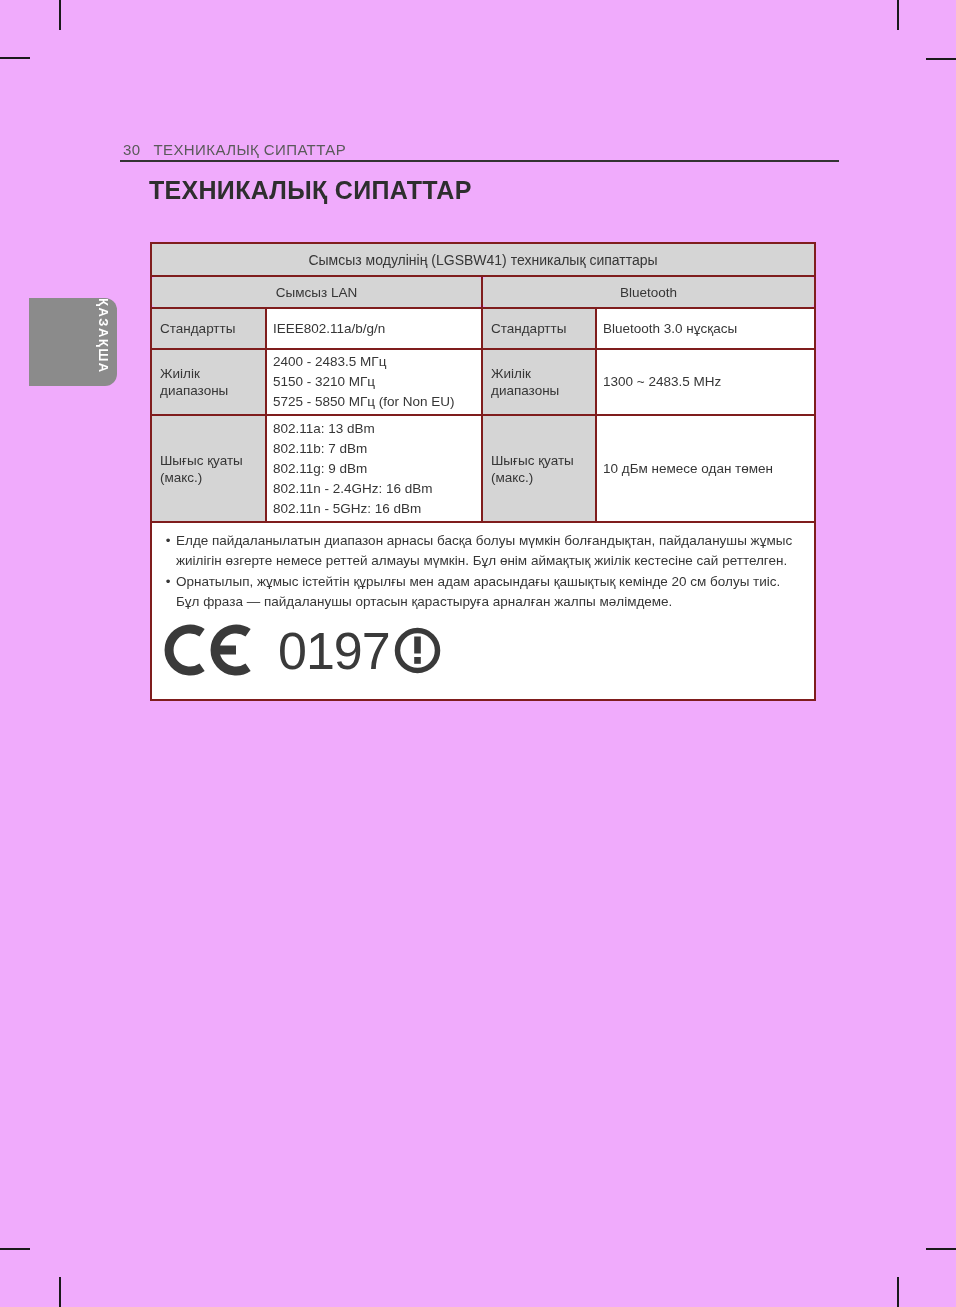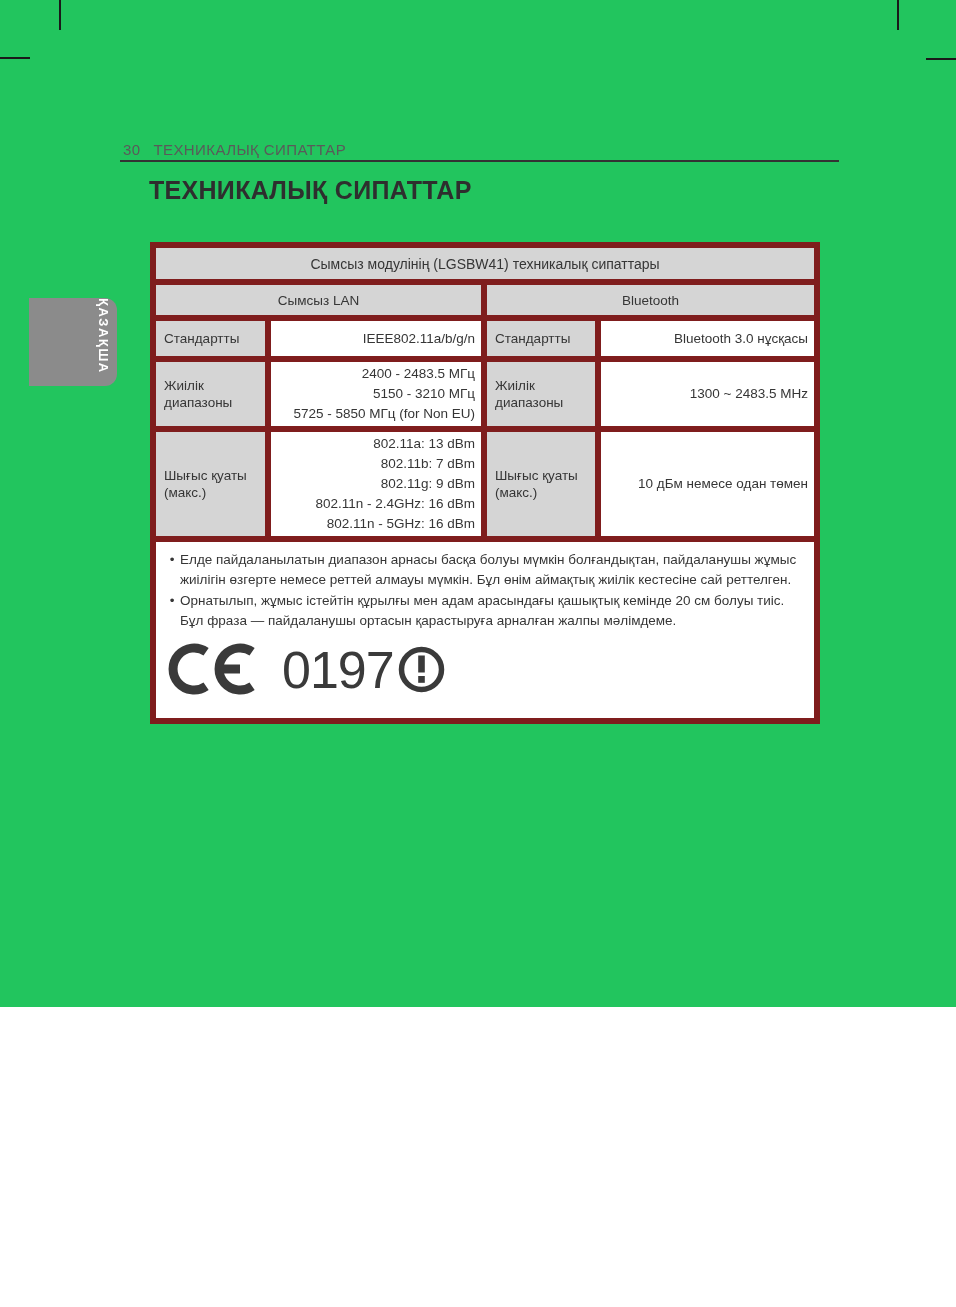--- a/index.html
+++ b/index.html
@@ -1,16 +1,16 @@
 <!DOCTYPE html>
 <html><head>
 <meta charset="utf-8">
 <style>
   html,body{margin:0;padding:0;background:#ffffff;}
-  .page{position:relative;width:956px;height:1007px;background:#22c55e;overflow:hidden;
+  .page{position:relative;width:956px;height:1307px;background:#f0abfc;overflow:hidden;
         font-family:"Liberation Sans",sans-serif;color:#363636;}
   
   .crop{position:absolute;background:#1a1a1a;}
   .cm-tl-v{left:59px;top:0;width:2px;height:30px;}
   .cm-tl-h{left:0;top:57px;width:30px;height:2px;}
   .cm-tr-v{left:897px;top:0;width:2px;height:30px;}
   .cm-tr-h{left:926px;top:58px;width:30px;height:2px;}
   .cm-bl-h{left:0;top:1248px;width:30px;height:2px;}
   .cm-bl-v{left:59px;top:1277px;width:2px;height:30px;}
   .cm-br-h{left:926px;top:1248px;width:30px;height:2px;}
@@ -24,26 +24,26 @@
          color:#2e2e2e;letter-spacing:.3px;}
   
   .side-tab{position:absolute;left:29px;top:298px;width:88px;height:88px;background:#8b8b8b;
             border-radius:0 12px 12px 0;}
   .side-tab-text{position:absolute;right:6px;top:0;height:100%;display:flex;align-items:center;
             writing-mode:vertical-rl;color:#ffffff;font-size:13px;font-weight:bold;
             letter-spacing:1.5px;}
   
   .spec-table{position:absolute;left:150px;top:242px;width:664px;border-collapse:collapse;
               table-layout:fixed;font-size:13.5px;color:#363636;}
-  .spec-table td{border:6px solid #7f1d1d;vertical-align:middle;padding:2px 6px;}
+  .spec-table td{border:2px solid #7f1d1d;vertical-align:middle;padding:2px 6px;}
   .gray{background:#d5d5d5;}
   .t-title{height:27px;text-align:center;font-size:14px;}
   .t-sec{height:26px;text-align:center;border-radius:7px;}
   .label-cell{background:#d5d5d5;text-align:left;padding-left:8px !important;line-height:17px;}
-  .value-cell{background:#ffffff;text-align:right;line-height:20px;}
+  .value-cell{background:#ffffff;text-align:left;line-height:20px;}
   .r-std{height:41px;padding-left:12px;}
   .r-freq{height:66px;}
   .r-pwr{height:107px;}
   .notes-cell{height:162px;background:#ffffff;vertical-align:top !important;padding:8px 8px 6px 8px !important;}
   .note{display:flex;margin-bottom:2px;line-height:19.5px;font-size:13.5px;}
   .note .bullet{width:16px;flex:0 0 16px;text-align:center;}
   .note .note-text{flex:1;}
   
   .ce-row{display:flex;align-items:center;margin:12px 0 0 4px;height:54px;}
   .ce-number{font-size:52px;line-height:1;letter-spacing:-1px;color:#3a3a3a;margin:2px 4px 0 10px;}

